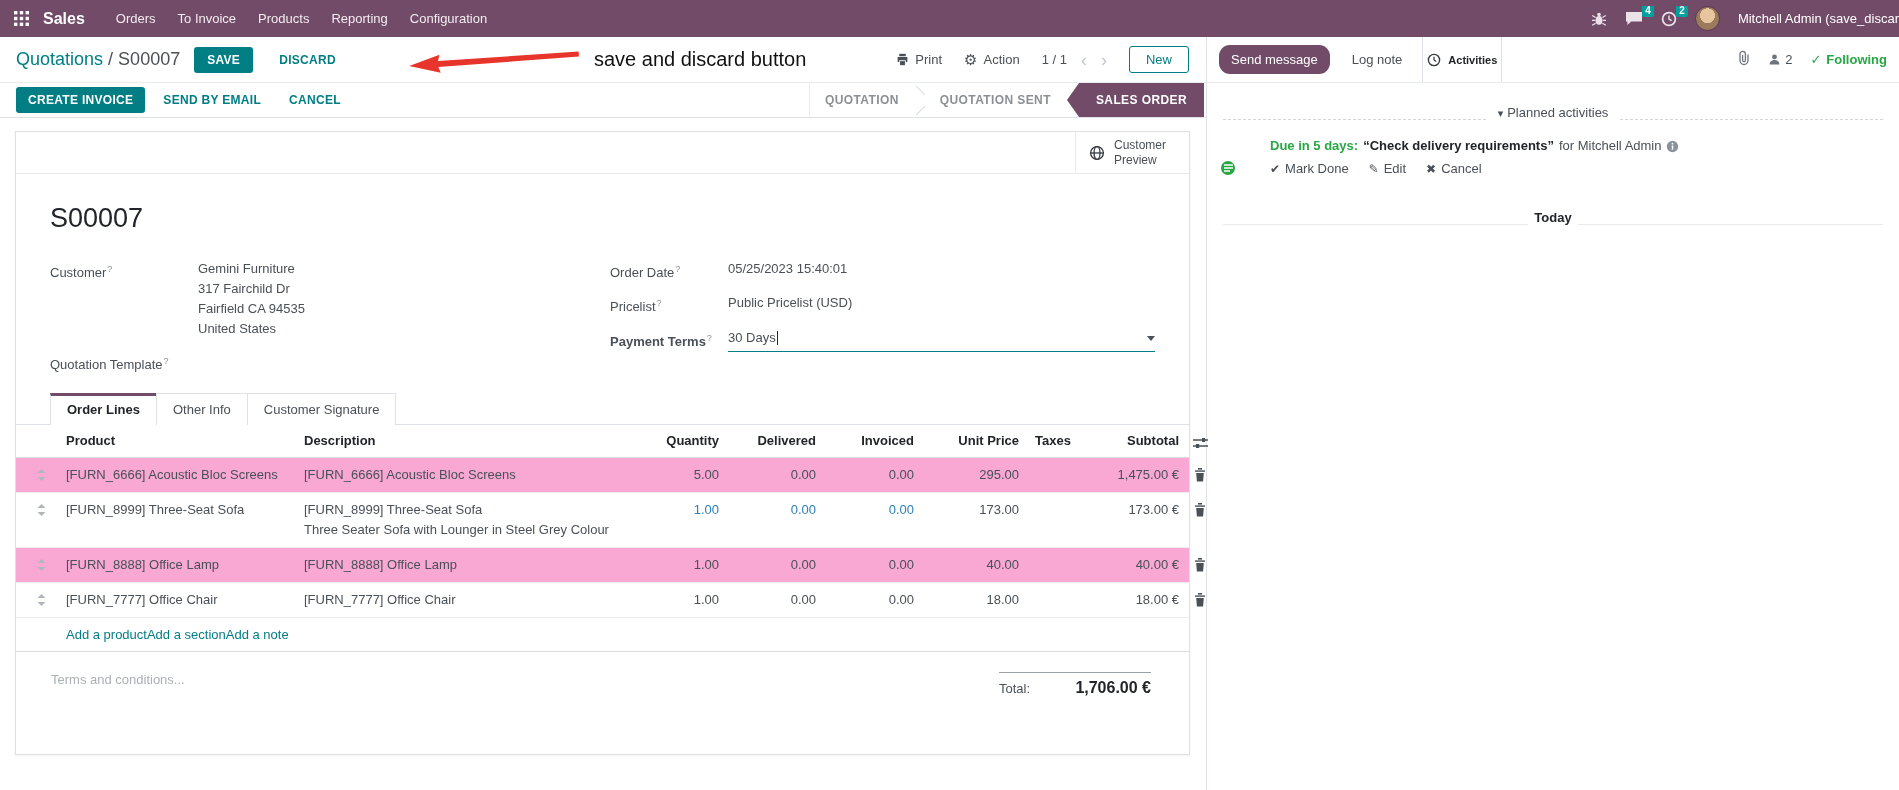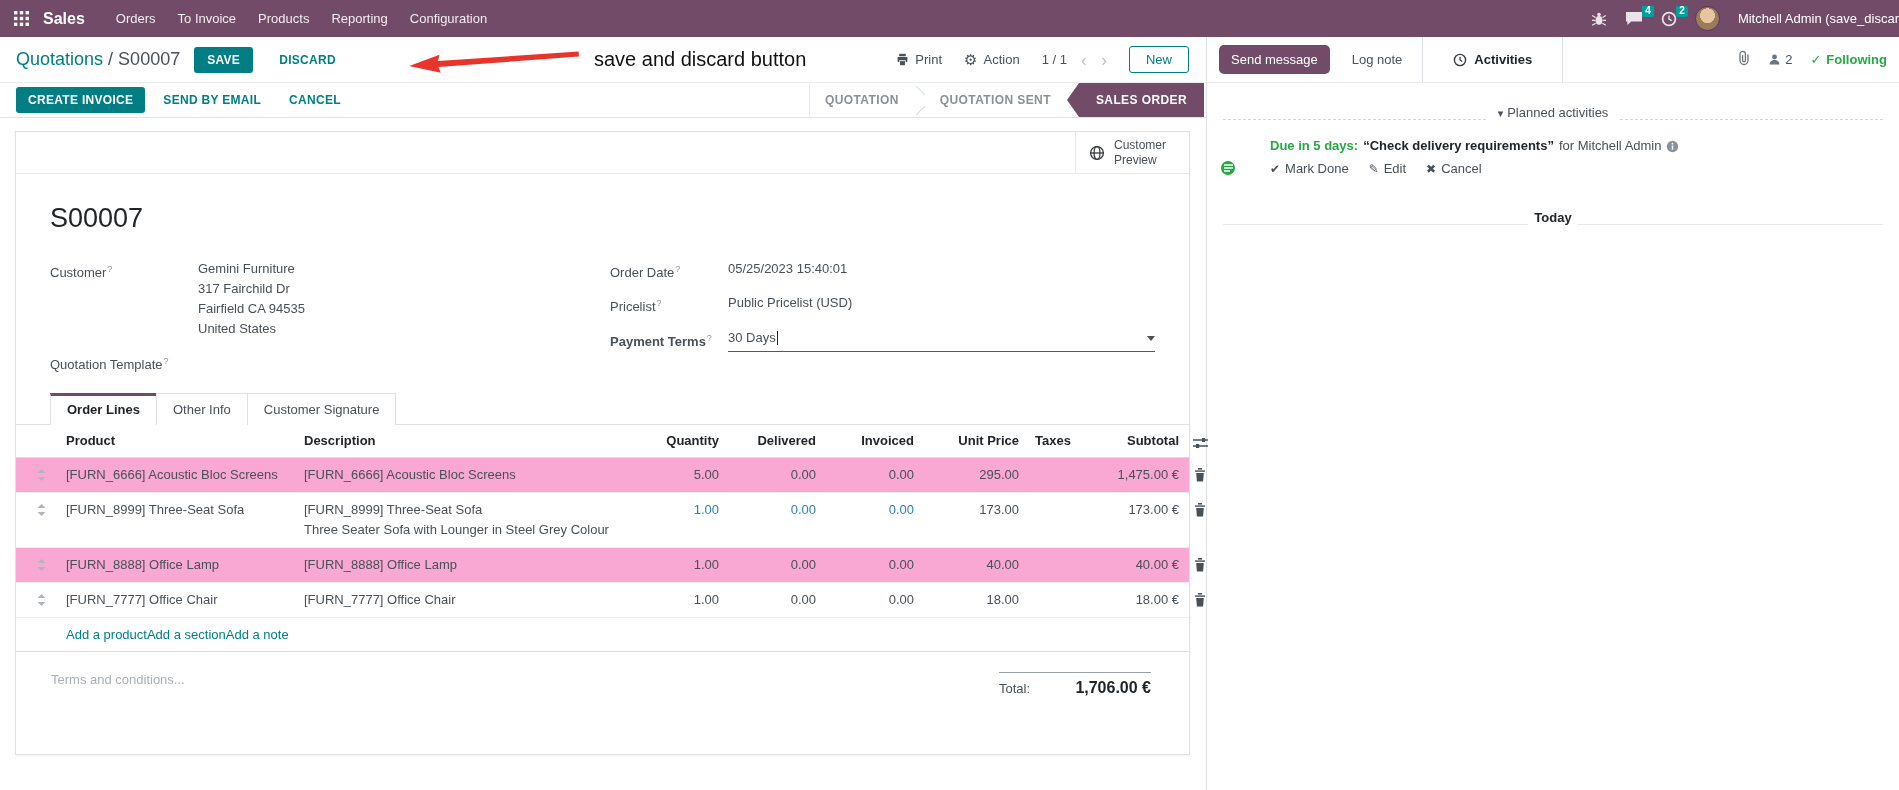--- a/index.html
+++ b/index.html
@@ -127,25 +127,25 @@
   .sheet-bottom{display:flex;justify-content:space-between;padding:20px 38px 0 35px;}
   .terms{color:#aab0b6;font-size:13px;cursor:text;}
   .total-box{width:152px;border-top:1px solid #9aa0a6;padding-top:6px;display:flex;
              justify-content:space-between;align-items:baseline;}
   .total-label{font-size:13px;color:#495057;}
   .total-value{font-size:16px;font-weight:700;color:#212529;}
 
   
   .ch-head{height:46px;flex:none;display:flex;align-items:center;border-bottom:1px solid #e9ecef;
            padding-left:12px;}
-  .btn-sendmsg{background:var(--purple);color:#fff;border:none;border-radius:5px;font-size:13px;
+  .btn-sendmsg{background:var(--purple);color:#fff;border:none;border-radius:11px;font-size:13px;
                padding:7px 12px;font-weight:500;cursor:pointer;}
   .lognote{font-size:13px;color:#495057;margin:0 20px 0 22px;cursor:pointer;}
-  .tab-activities{align-self:stretch;display:flex;align-items:center;gap:7px;padding:0 30px;
-       border-left:1px solid #dee2e6;border-right:1px solid #dee2e6;font-size:13px;font-weight:600;
+  .tab-activities{align-self:stretch;display:flex;align-items:center;gap:7px;padding:0 4px;
+       border-left:1px solid #dee2e6;border-right:1px solid #dee2e6;font-size:11px;font-weight:600;
        color:#212529;cursor:pointer;background:#fff;}
   .ch-head-right{margin-left:auto;display:flex;align-items:center;gap:18px;padding-right:12px;}
   .followers{display:flex;align-items:center;gap:4px;font-size:13px;color:#495057;cursor:pointer;}
   .following{display:flex;align-items:center;gap:5px;font-size:13px;font-weight:600;
              color:var(--green);cursor:pointer;white-space:nowrap;}
   .chk{font-size:13px;}
 
   .divider{display:flex;align-items:flex-end;gap:12px;margin:22px 16px 0;font-size:13px;color:#495057;}
   .divider .dline{flex:1;border-top:1px dashed #d5d5d5;}
   .divider .sline{flex:1;border-top:1px solid #e7e9eb;}

